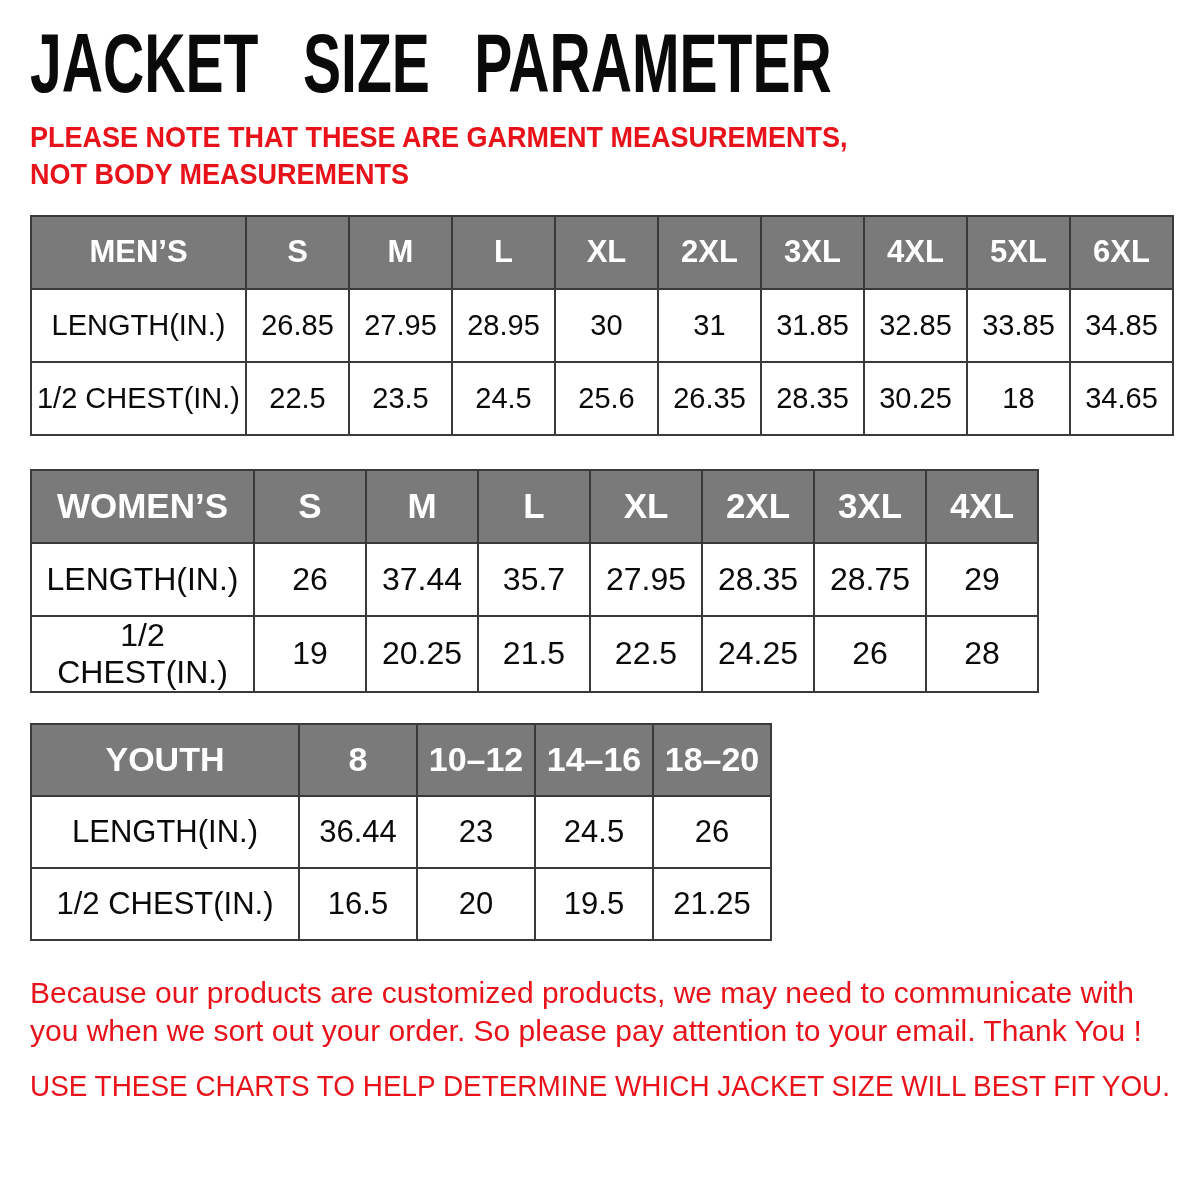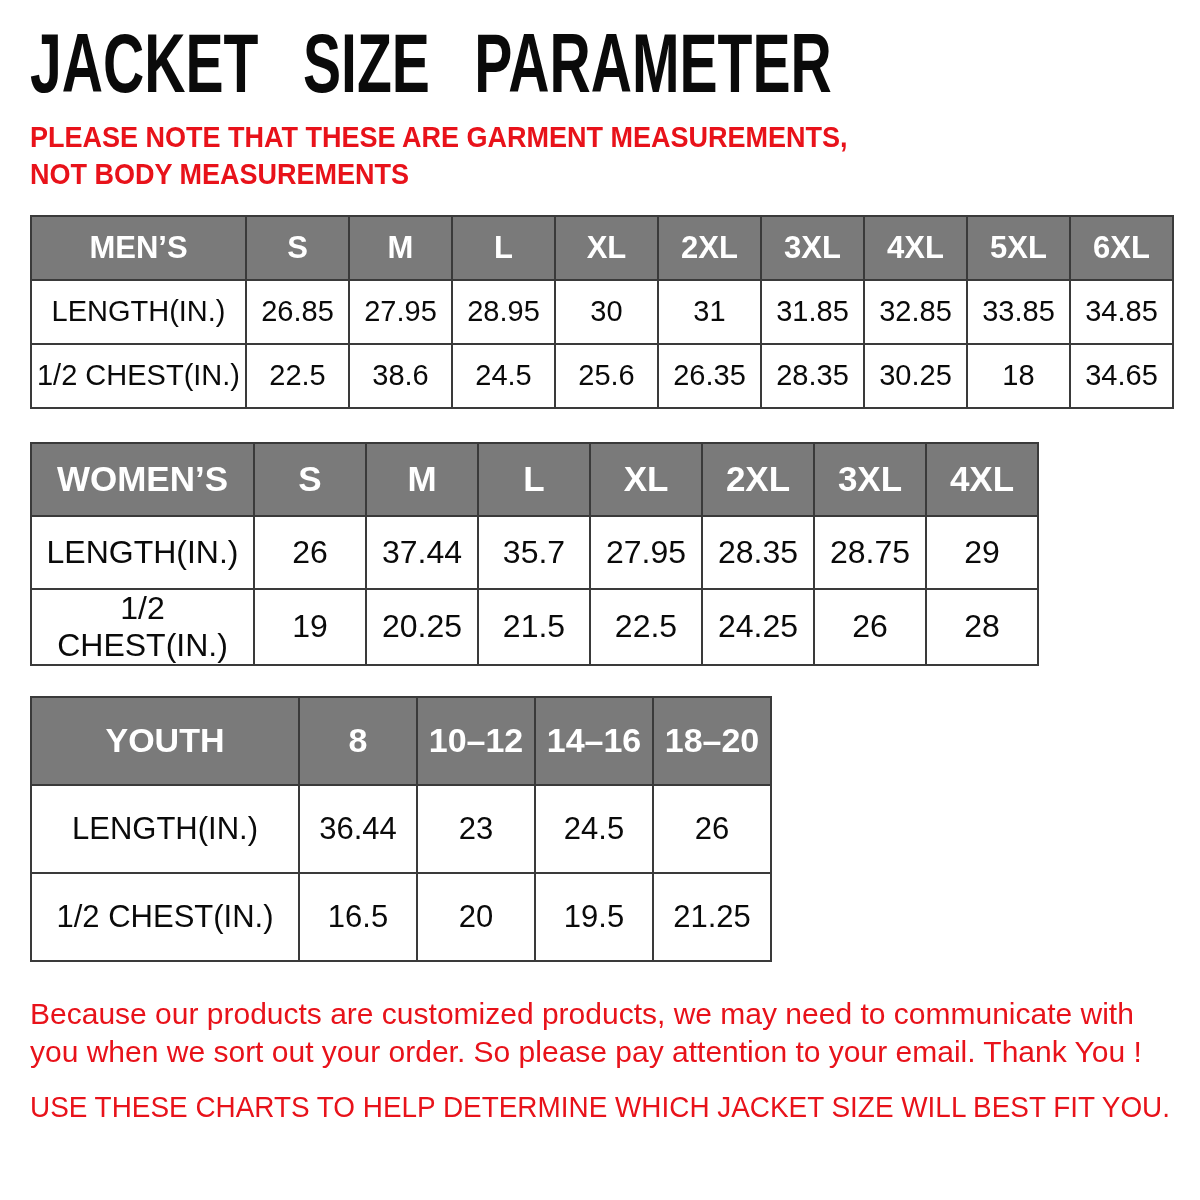--- a/index.html
+++ b/index.html
@@ -33,31 +33,31 @@
     border:2px solid #3a3a3a;
     text-align:center;vertical-align:middle;
     padding:0;overflow:hidden;
   }
   .tbl th{
     background:#7a7a7a;color:#ffffff;font-weight:bold;
   }
   .tbl td{color:#0a0a0a;font-weight:normal;}
 
   .mens{width:1142px;margin-top:22px;}
-  .mens tr{height:64px;}
+  .mens tr{height:73px;}
   .mens th{font-size:31px;}
   .mens td{font-size:29px;}
 
   .womens{width:1007px;margin-top:33px;}
   .womens tr{height:73px;}
   .womens th{font-size:35px;}
   .womens td{font-size:32px;}
 
   .youth{width:742px;margin-top:30px;}
-  .youth tr{height:88px;}
+  .youth tr{height:72px;}
   .youth th{font-size:34px;}
   .youth td{font-size:31px;}
 
   .footer-note{
     margin:33px 0 0 0;
     font-size:30px;line-height:1.27;
     max-width:1150px;color:#e8121a;font-weight:normal;
   }
   .footer-instruction{
     margin:18px 0 0 0;
@@ -109,21 +109,21 @@
         <td>30</td>
         <td>31</td>
         <td>31.85</td>
         <td>32.85</td>
         <td>33.85</td>
         <td>34.85</td>
       </tr>
       <tr>
         <td>1/2 CHEST(IN.)</td>
         <td>22.5</td>
-        <td>38.6</td>
+        <td>23.5</td>
         <td>24.5</td>
         <td>25.6</td>
         <td>26.35</td>
         <td>28.35</td>
         <td>30.25</td>
         <td>18</td>
         <td>34.65</td>
       </tr>
     </tbody>
   </table>

